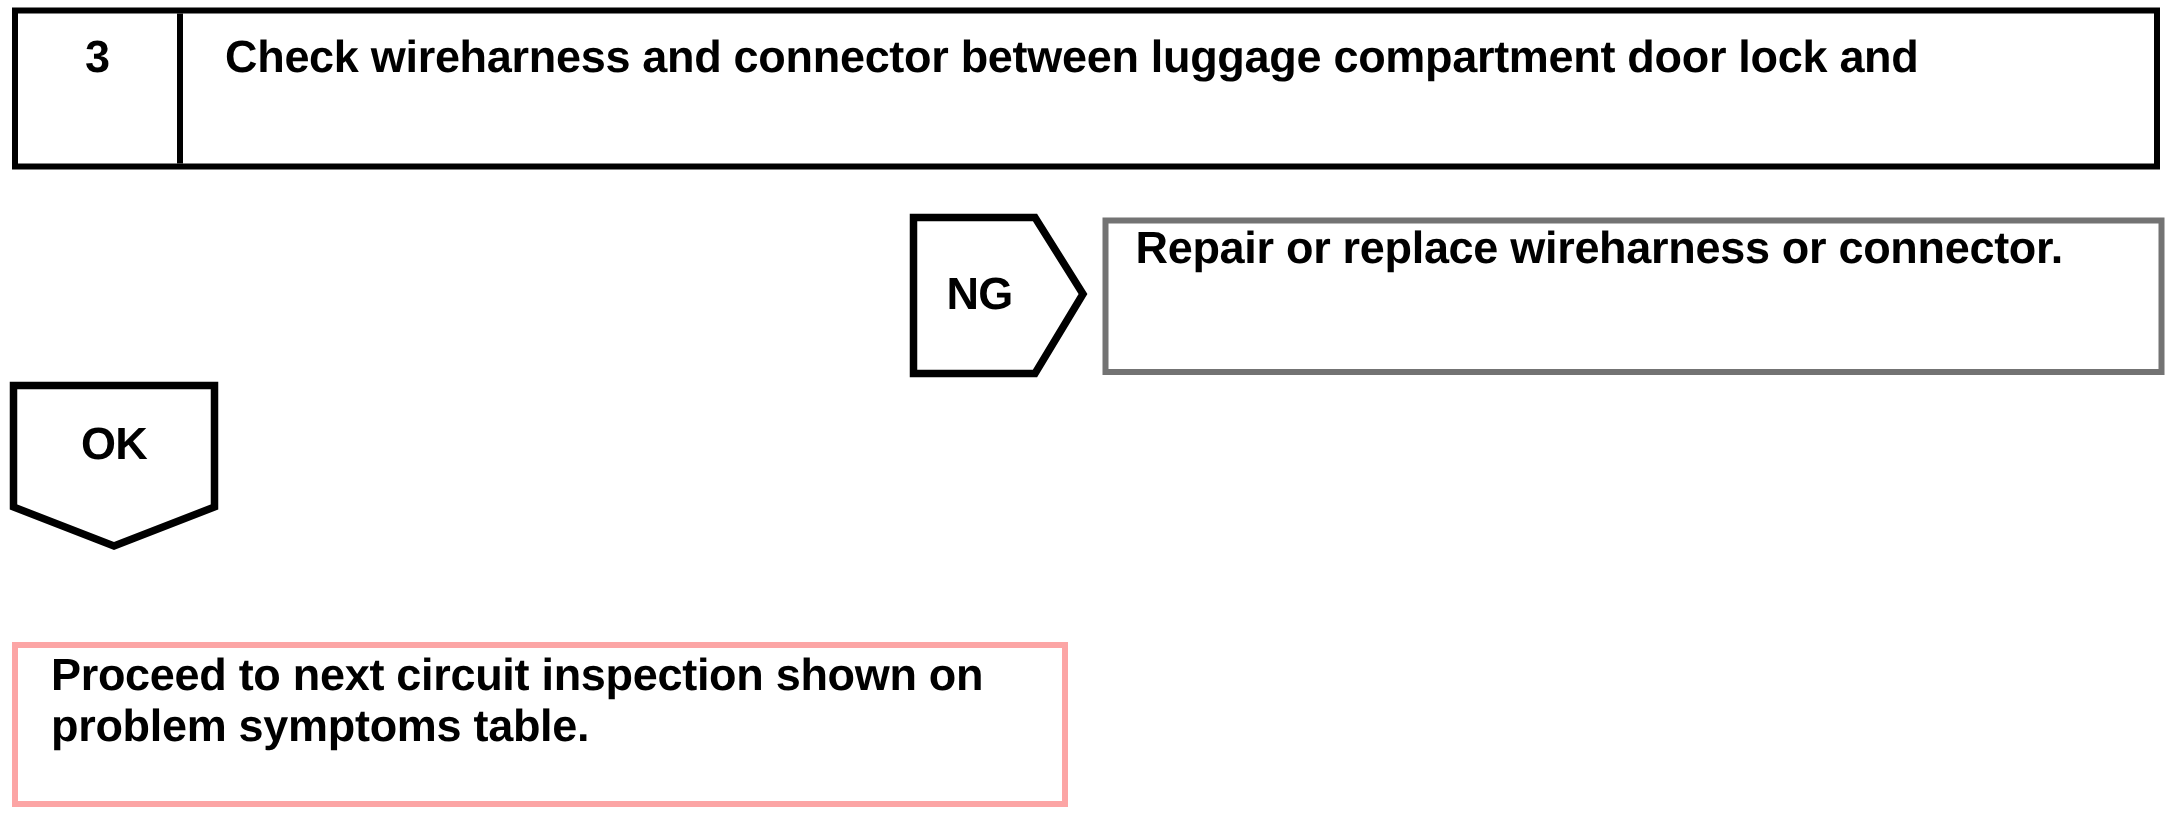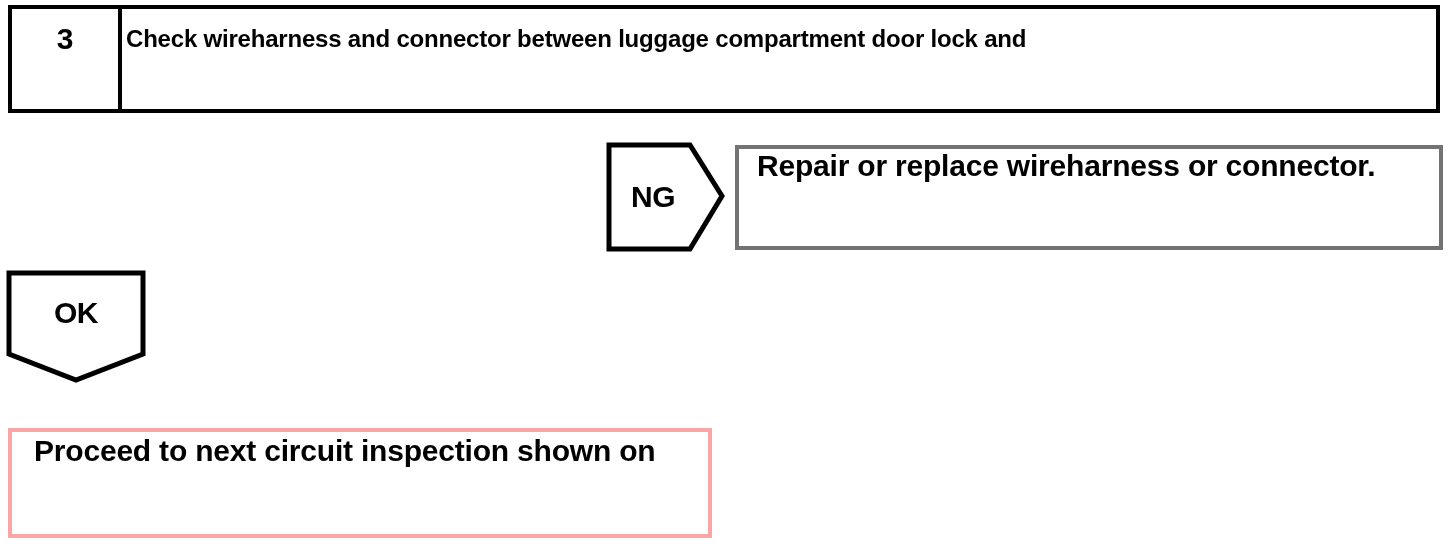--- a/index.html
+++ b/index.html
@@ -26,22 +26,22 @@
     width: 110px;
     border-right: 4px solid #000000;
     display: flex;
     justify-content: center;
     align-items: flex-start;
     padding-top: 13px;
     font-size: 30px;
     flex-shrink: 0;
   }
   .step-text {
-    padding: 12px 14px 0 4px;
-    font-size: 24px;
+    padding: 12px 14px 0 28px;
+    font-size: 30px;
     line-height: 35px;
     letter-spacing: -0.2px;
   }
   .pentagon {
     position: absolute;
   }
   .pentagon svg {
     position: absolute;
     left: 0; top: 0;
     display: block;
@@ -49,21 +49,21 @@
   .pentagon-label {
     position: absolute;
     display: flex;
     align-items: center;
     justify-content: center;
     font-size: 30px;
     letter-spacing: -0.5px;
   }
   .ng-pentagon { left: 606px; top: 142px; width: 120px; height: 110px; }
   .ng-pentagon .pentagon-label { left: 0; top: 0; width: 94px; height: 110px; }
-  .ok-pentagon { left: 6px; top: 270px; width: 140px; height: 114px; }
+  .ok-pentagon { left: 6px; top: 254px; width: 140px; height: 114px; }
   .ok-pentagon .pentagon-label { left: 0; top: 0; width: 140px; height: 86px; }
   .action-box {
     position: absolute;
     left: 735px; top: 145px;
     width: 708px; height: 105px;
     border: 4px solid #737373;
     display: flex;
     align-items: flex-start;
     padding: 0 10px 8px 18px;
     font-size: 30px;
@@ -109,15 +109,16 @@
 
   <div class="pentagon ok-pentagon">
     <svg width="140" height="114" viewBox="0 0 140 114">
       <polygon points="3,3 137,3 137,84 70,110 3,84" fill="#ffffff" stroke="#000000" stroke-width="5" stroke-linejoin="miter"></polygon>
     </svg>
     <span class="pentagon-label">OK</span>
   </div>
 
   <div class="result-box">
     <div>Proceed to next circuit inspection shown on</div>
+    <div>problem symptoms table.</div>
   </div>
 
 </div>
 
 </body></html>

